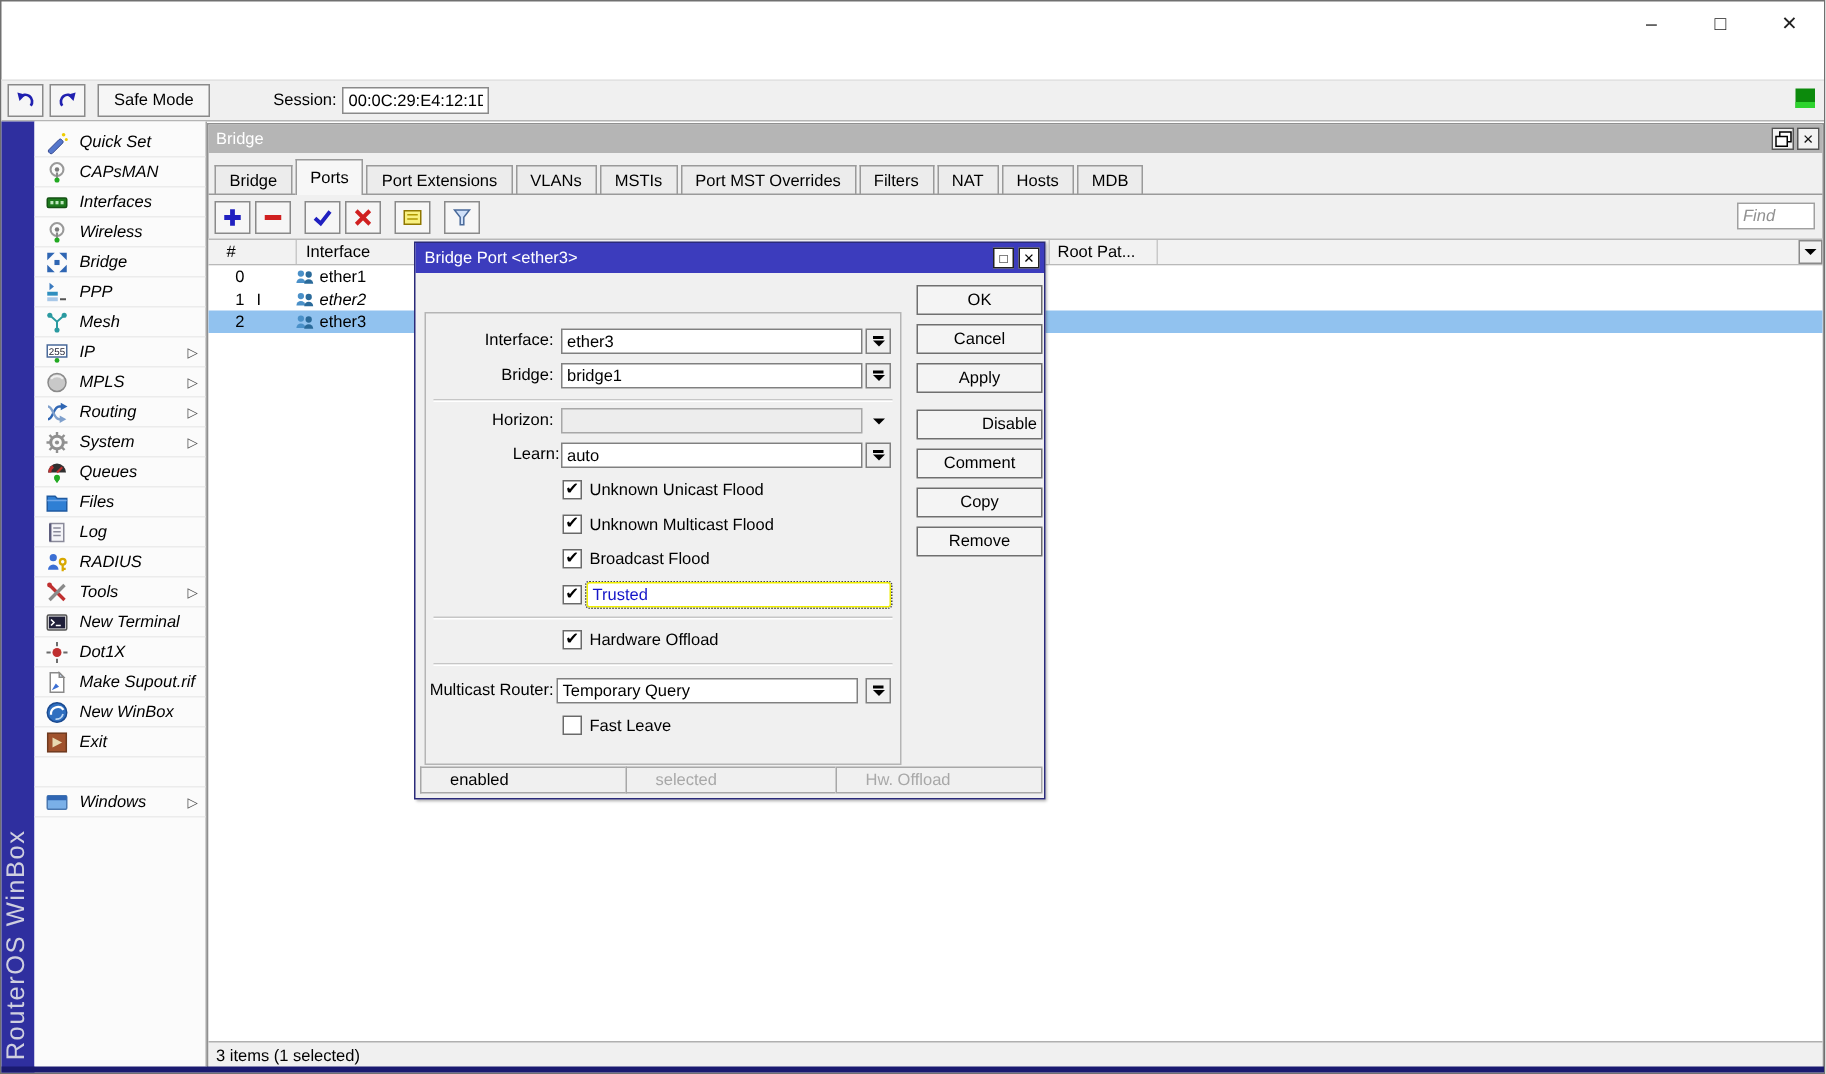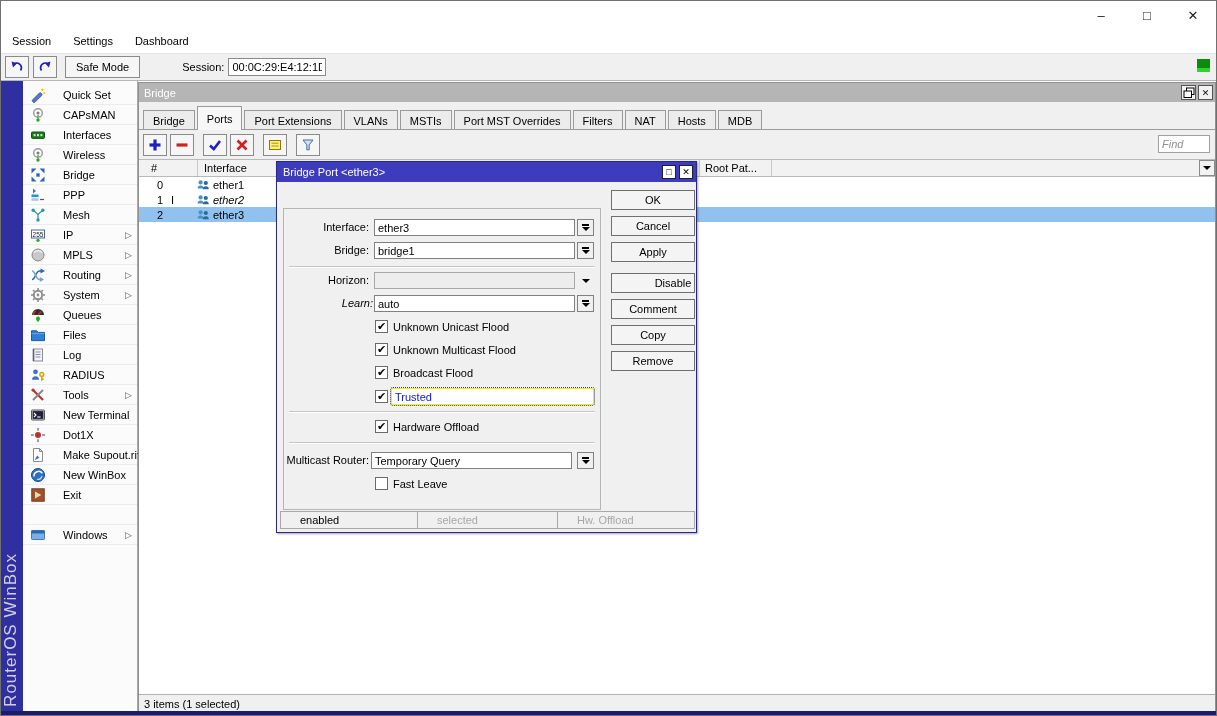--- a/index.html
+++ b/index.html
@@ -19,21 +19,21 @@
   .safe-mode { margin-left:8px; height:22px; padding:0 10px; border:1px solid #8a8a8a; background:#f6f6f6; display:flex; align-items:center; }
   .session-label { margin-left:42px; }
   .session-input { margin-left:4px; width:98px; height:18px; border:1px solid #8a8a8a; background:#fff; font:11px "Liberation Sans",sans-serif; padding:0 3px; }
   .conn-indicator { position:absolute; right:6px; top:5px; width:13px; height:13px; background:#0c8a0c; border-bottom:4px solid #2ed42e; }
 
   
   .leftstrip { position:absolute; left:0; top:80px; width:22px; bottom:0; background:#2f2f9f; }
   .routeros-vtext { position:absolute; left:0; bottom:8px; width:22px; writing-mode:vertical-rl; transform:rotate(180deg); font-size:17px; color:#cfcfdf; letter-spacing:1px; white-space:nowrap; }
   .sidebar { position:absolute; left:22px; top:80px; width:115px; bottom:4px; background:#fbfbfb; border-right:1px solid #a8a8a8; padding-top:4px; }
   .sb-item { height:20px; display:flex; align-items:center; padding:0 4px 0 7px; border-bottom:1px solid #ececec; position:relative; }
-  .sb-item .sb-label { margin-left:17px; white-space:nowrap; }
+  .sb-item .sb-label { margin-left:7px; white-space:nowrap;font-style:italic; }
   .sb-arrow { position:absolute; right:5px; color:#555; font-size:9px; }
   .sb-gap { height:20px; border-bottom:1px solid #ececec; }
   .ic { width:16px; height:16px; display:inline-flex; align-items:center; justify-content:center; flex:none; }
 
   
   .bottom-strip { position:absolute; left:0; bottom:0; height:4px; right:0; background:#1a1a70; }
 
   
   .bridge-win { position:absolute; left:137px; top:81px; width:1078px; height:631px; background:#f0f0f0; border:1px solid #909090; }
   .bw-titlebar { position:absolute; left:0; top:0; right:0; height:19px; background:#b5b5b5; color:#fff; display:flex; align-items:center; padding-left:5px; }
@@ -100,25 +100,20 @@
 <body>
 
 <div class="screen">
 
   <div class="win-controls">
     <div class="win-btn">–</div>
     <div class="win-btn">□</div>
     <div class="win-btn">✕</div>
   </div>
 
-  <div class="menubar">
-    <div class="menu-item">Session</div>
-    <div class="menu-item">Settings</div>
-    <div class="menu-item">Dashboard</div>
-  </div>
 
   <div class="toolbar">
     <div class="tb-btn">
         <span class="ic">
           <svg width="16" height="16" viewBox="0 0 16 16">
             <path d="M11.5 11.5 a4.3 4.3 0 1 0 -7.3 -5.5" stroke="#2020b0" stroke-width="1.8" fill="none"></path>
             <polygon points="2.6,2.6 8,4.2 4,8.4" fill="#2020b0"></polygon>
           </svg>
         </span>
       </div>
@@ -564,21 +559,21 @@
       </div>
 
     <div class="sep" style="top:104px;"></div>
 
     <div class="fld-label" style="left:4px; top:110px;">Horizon:</div>
     <input class="fld-input" style="left: 97px; top: 110px;" disabled="" value="">
     <div class="dd-plain" style="left:300px; top:110px;">
         <span class="tri"></span>
       </div>
 
-    <div class="fld-label" style="left:8px; top:133px;font-style:italic;">Learn:</div>
+    <div class="fld-label" style="left:8px; top:133px;">Learn:</div>
     <input class="fld-input" style="left: 97px; top: 133px;" value="auto">
     <div class="dd-btn" style="left:300px; top:133px;">
         <span class="bar"></span>
         <span class="tri"></span>
       </div>
 
     <div class="cb-row" style="left:98px; top:158px;">
       <span class="checkbox checked">
           <span class="mark">✔</span>
         </span>

